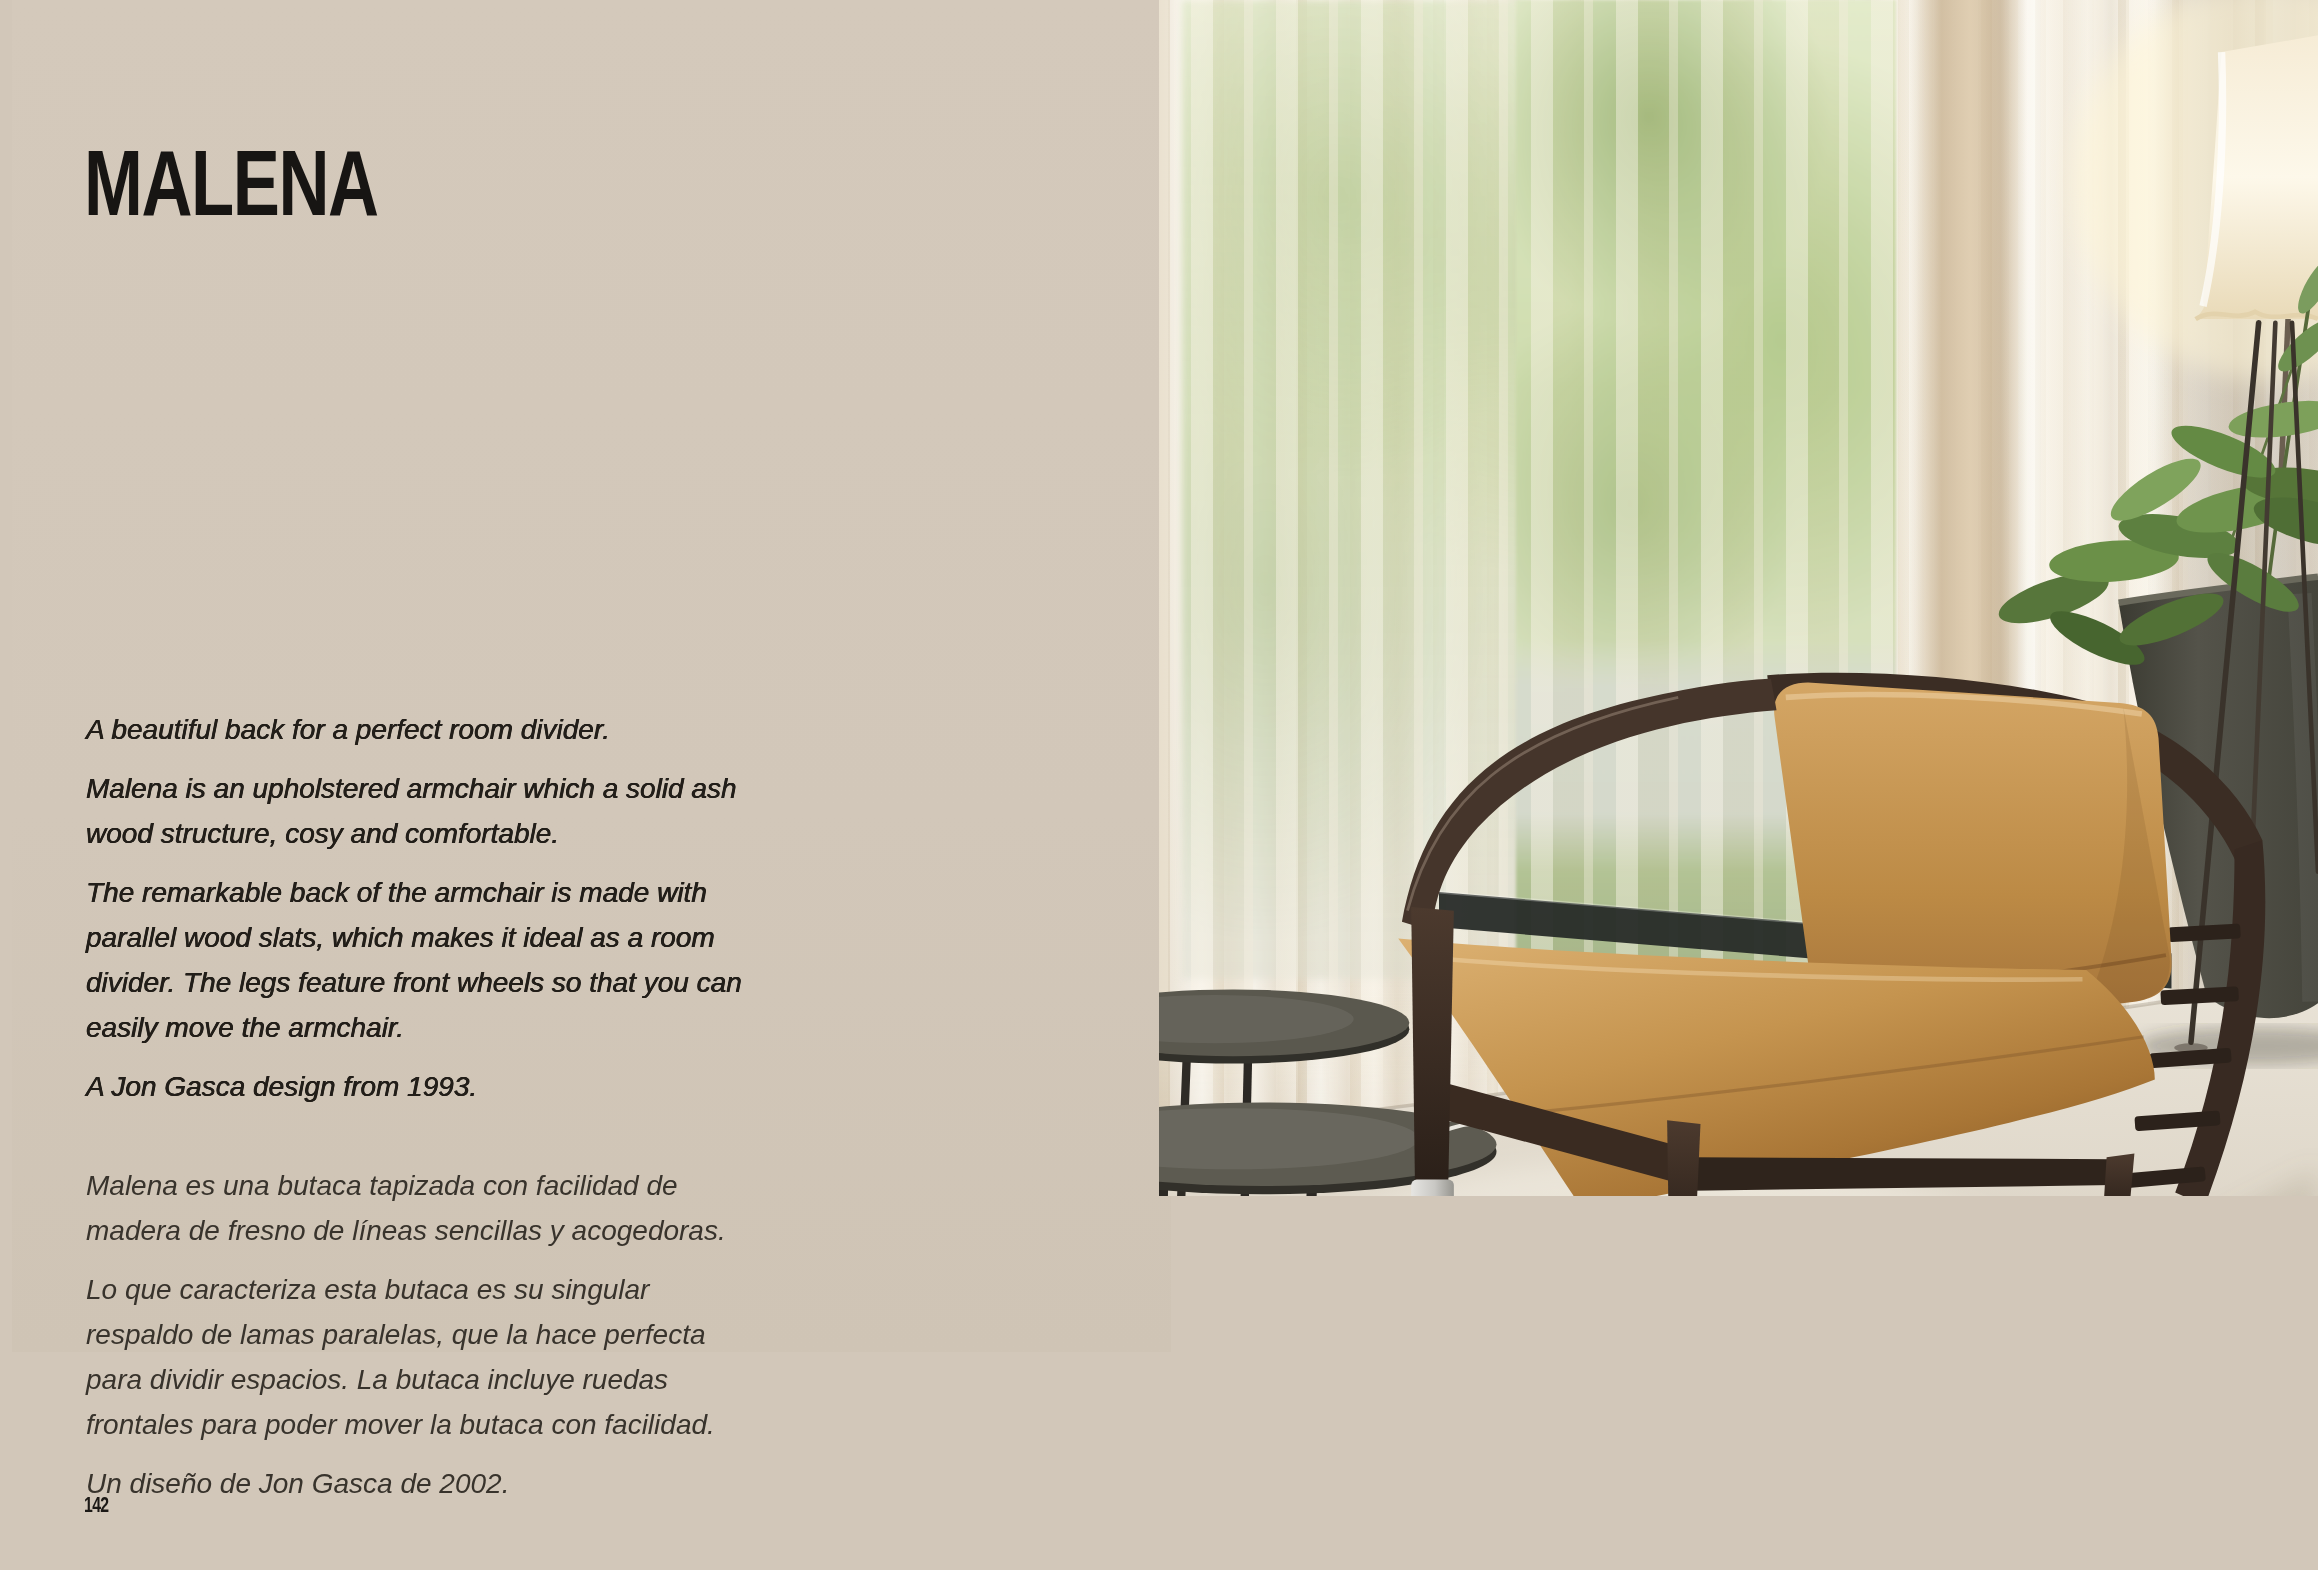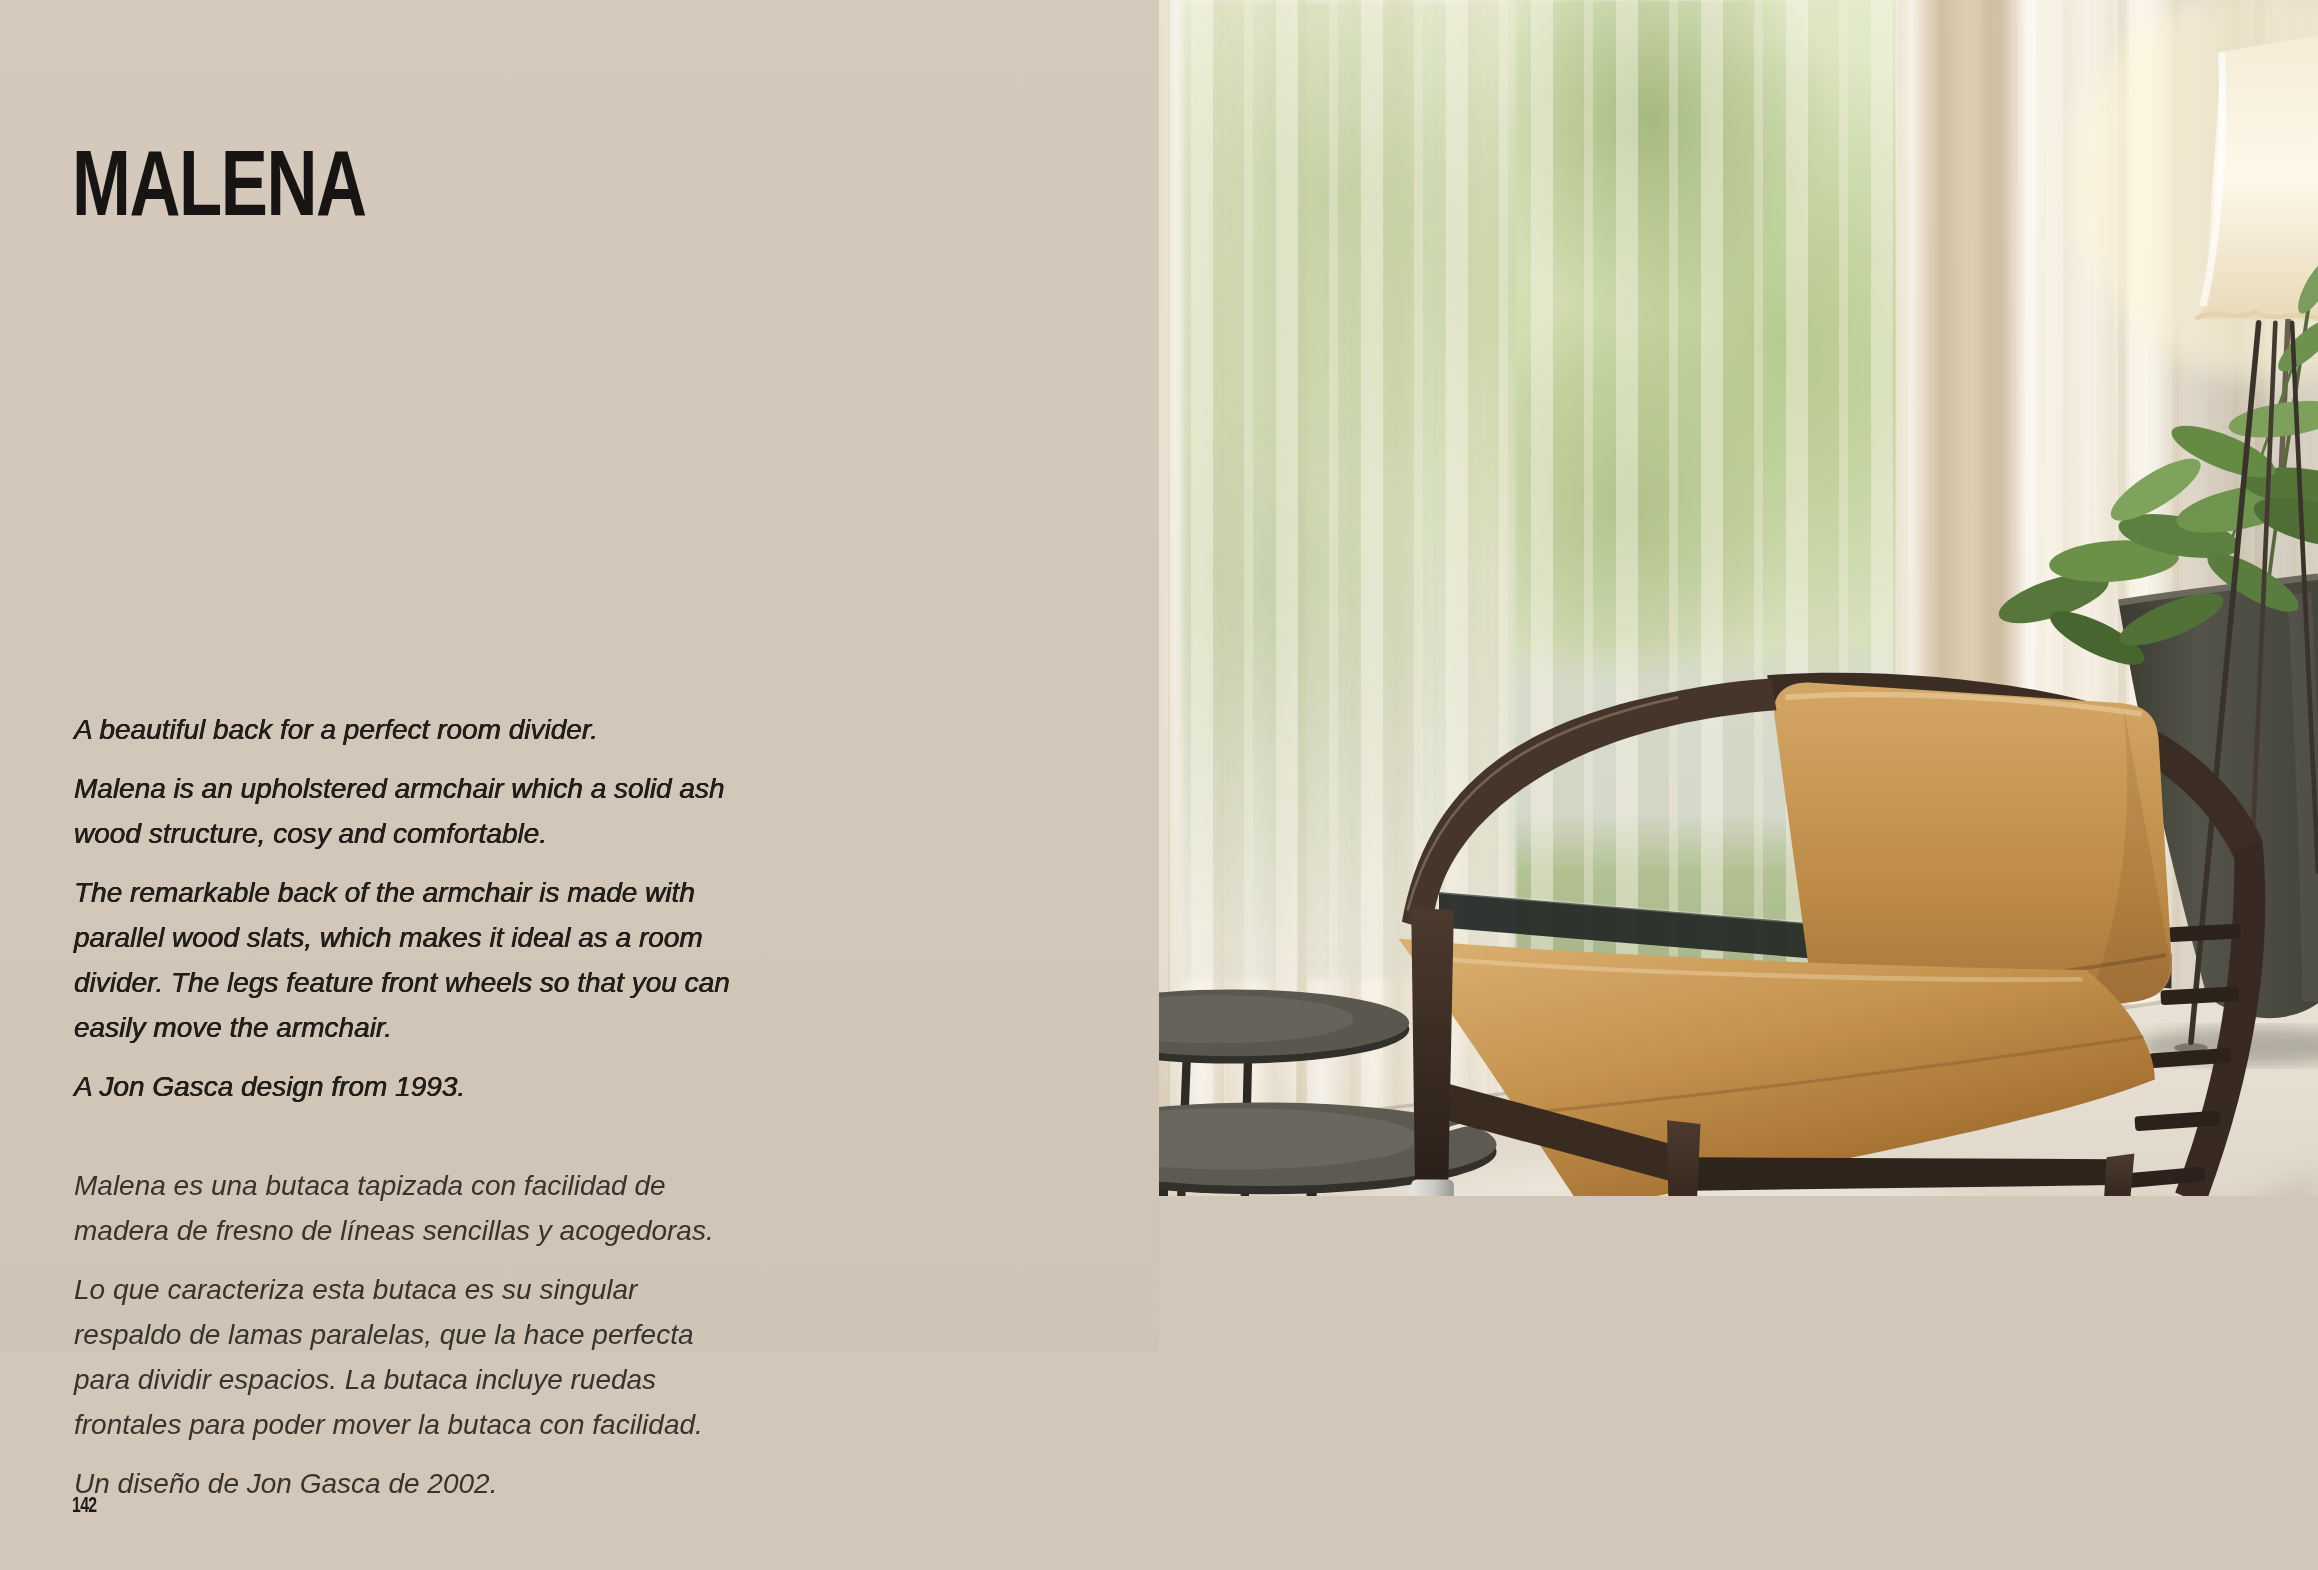--- a/index.html
+++ b/index.html
@@ -3,21 +3,21 @@
 <meta charset="utf-8">
 <style>
   html,body { margin:0; padding:0; background:#888; }
   .stage {
     position:relative; width:2319px; height:1570px; overflow:hidden;
     background:#d2c7b9;
     font-family:"Liberation Sans", sans-serif;
   }
 
   
-  .left-page { position:absolute; left:0; top:0; width:1159px; height:1352px; background:linear-gradient(180deg,#d4c9bb 0%, #d2c7b9 60%, #cfc4b5 100%); }
+  .left-page { position:absolute; left:12px; top:0; width:1159px; height:1352px; background:linear-gradient(180deg,#d4c9bb 0%, #d2c7b9 60%, #cfc4b5 100%); }
   .title {
     position:absolute; left:72px; top:137px;
     font-size:93px; font-weight:bold; color:#171513; line-height:1;
     letter-spacing:-1.9px; transform:scaleX(0.76); transform-origin:left top;
     white-space:nowrap;
   }
   .copy { position:absolute; left:74px; width:668px; color:#221e19; font-size:28px; line-height:45px;font-style:italic; }
   .copy p { margin:0 0 14px 0; }
   .copy-en { top:707px; }
   .copy-en p { text-shadow:0.3px 0 currentColor, -0.3px 0 currentColor; }

